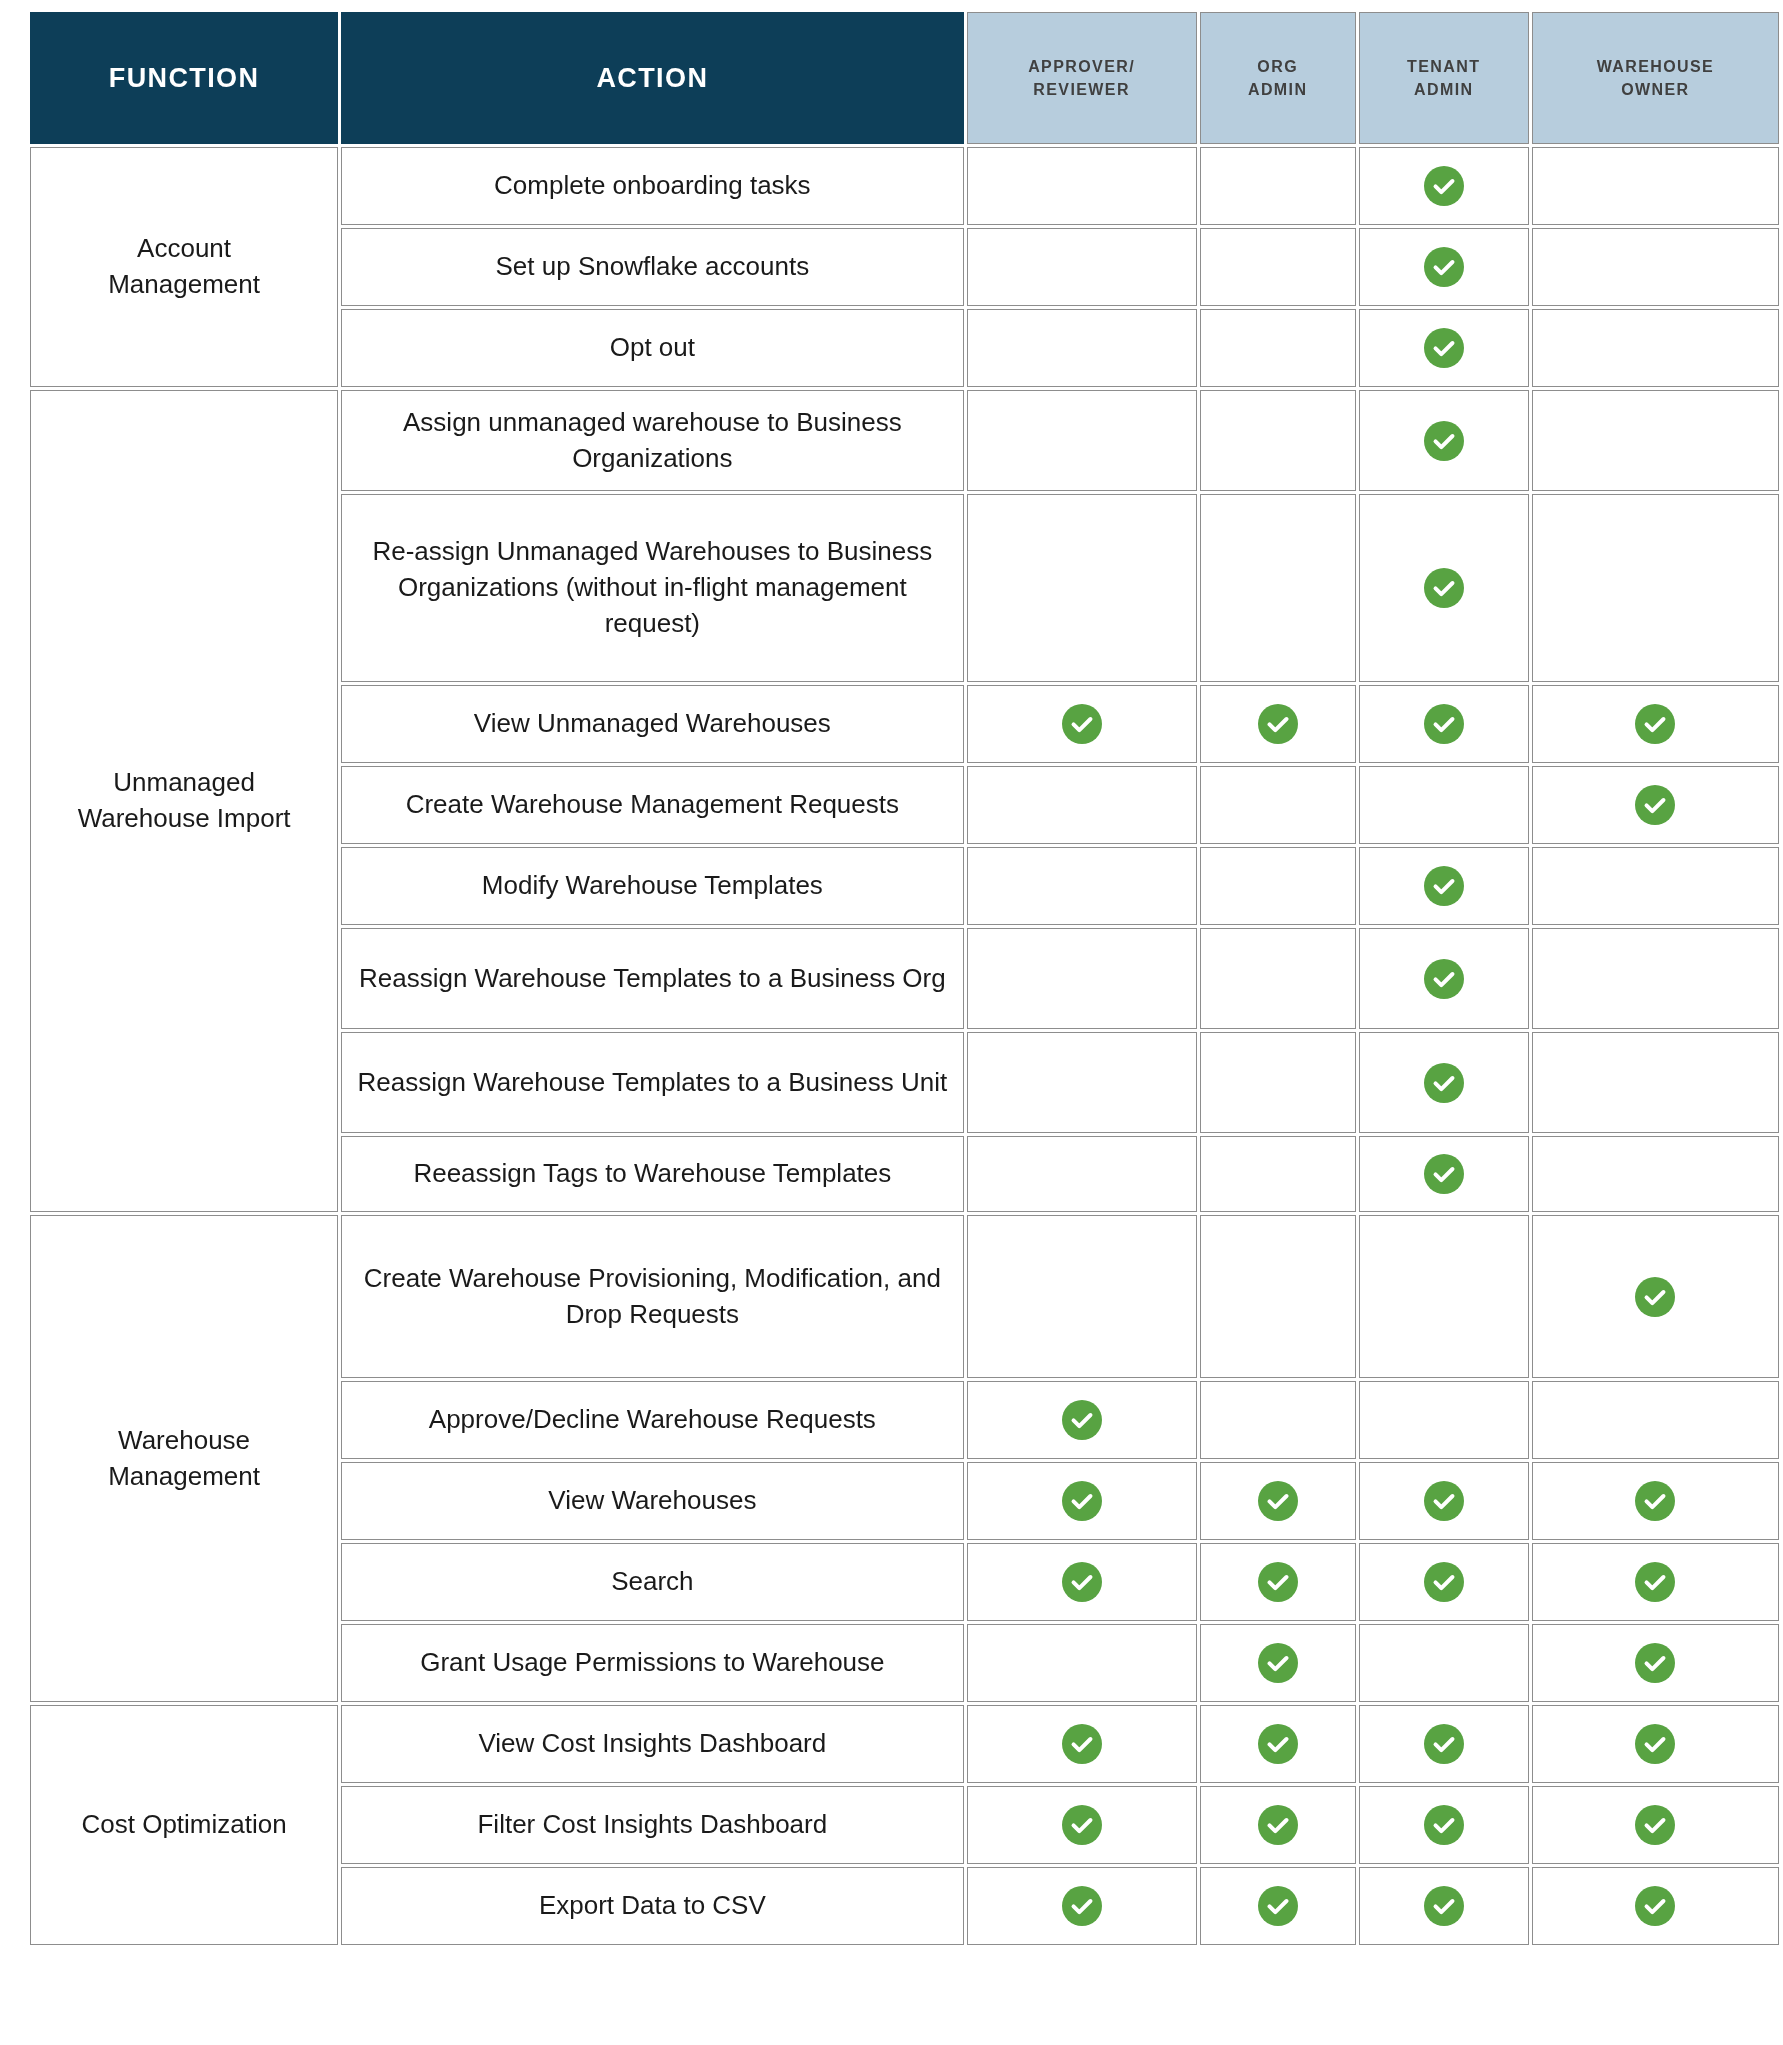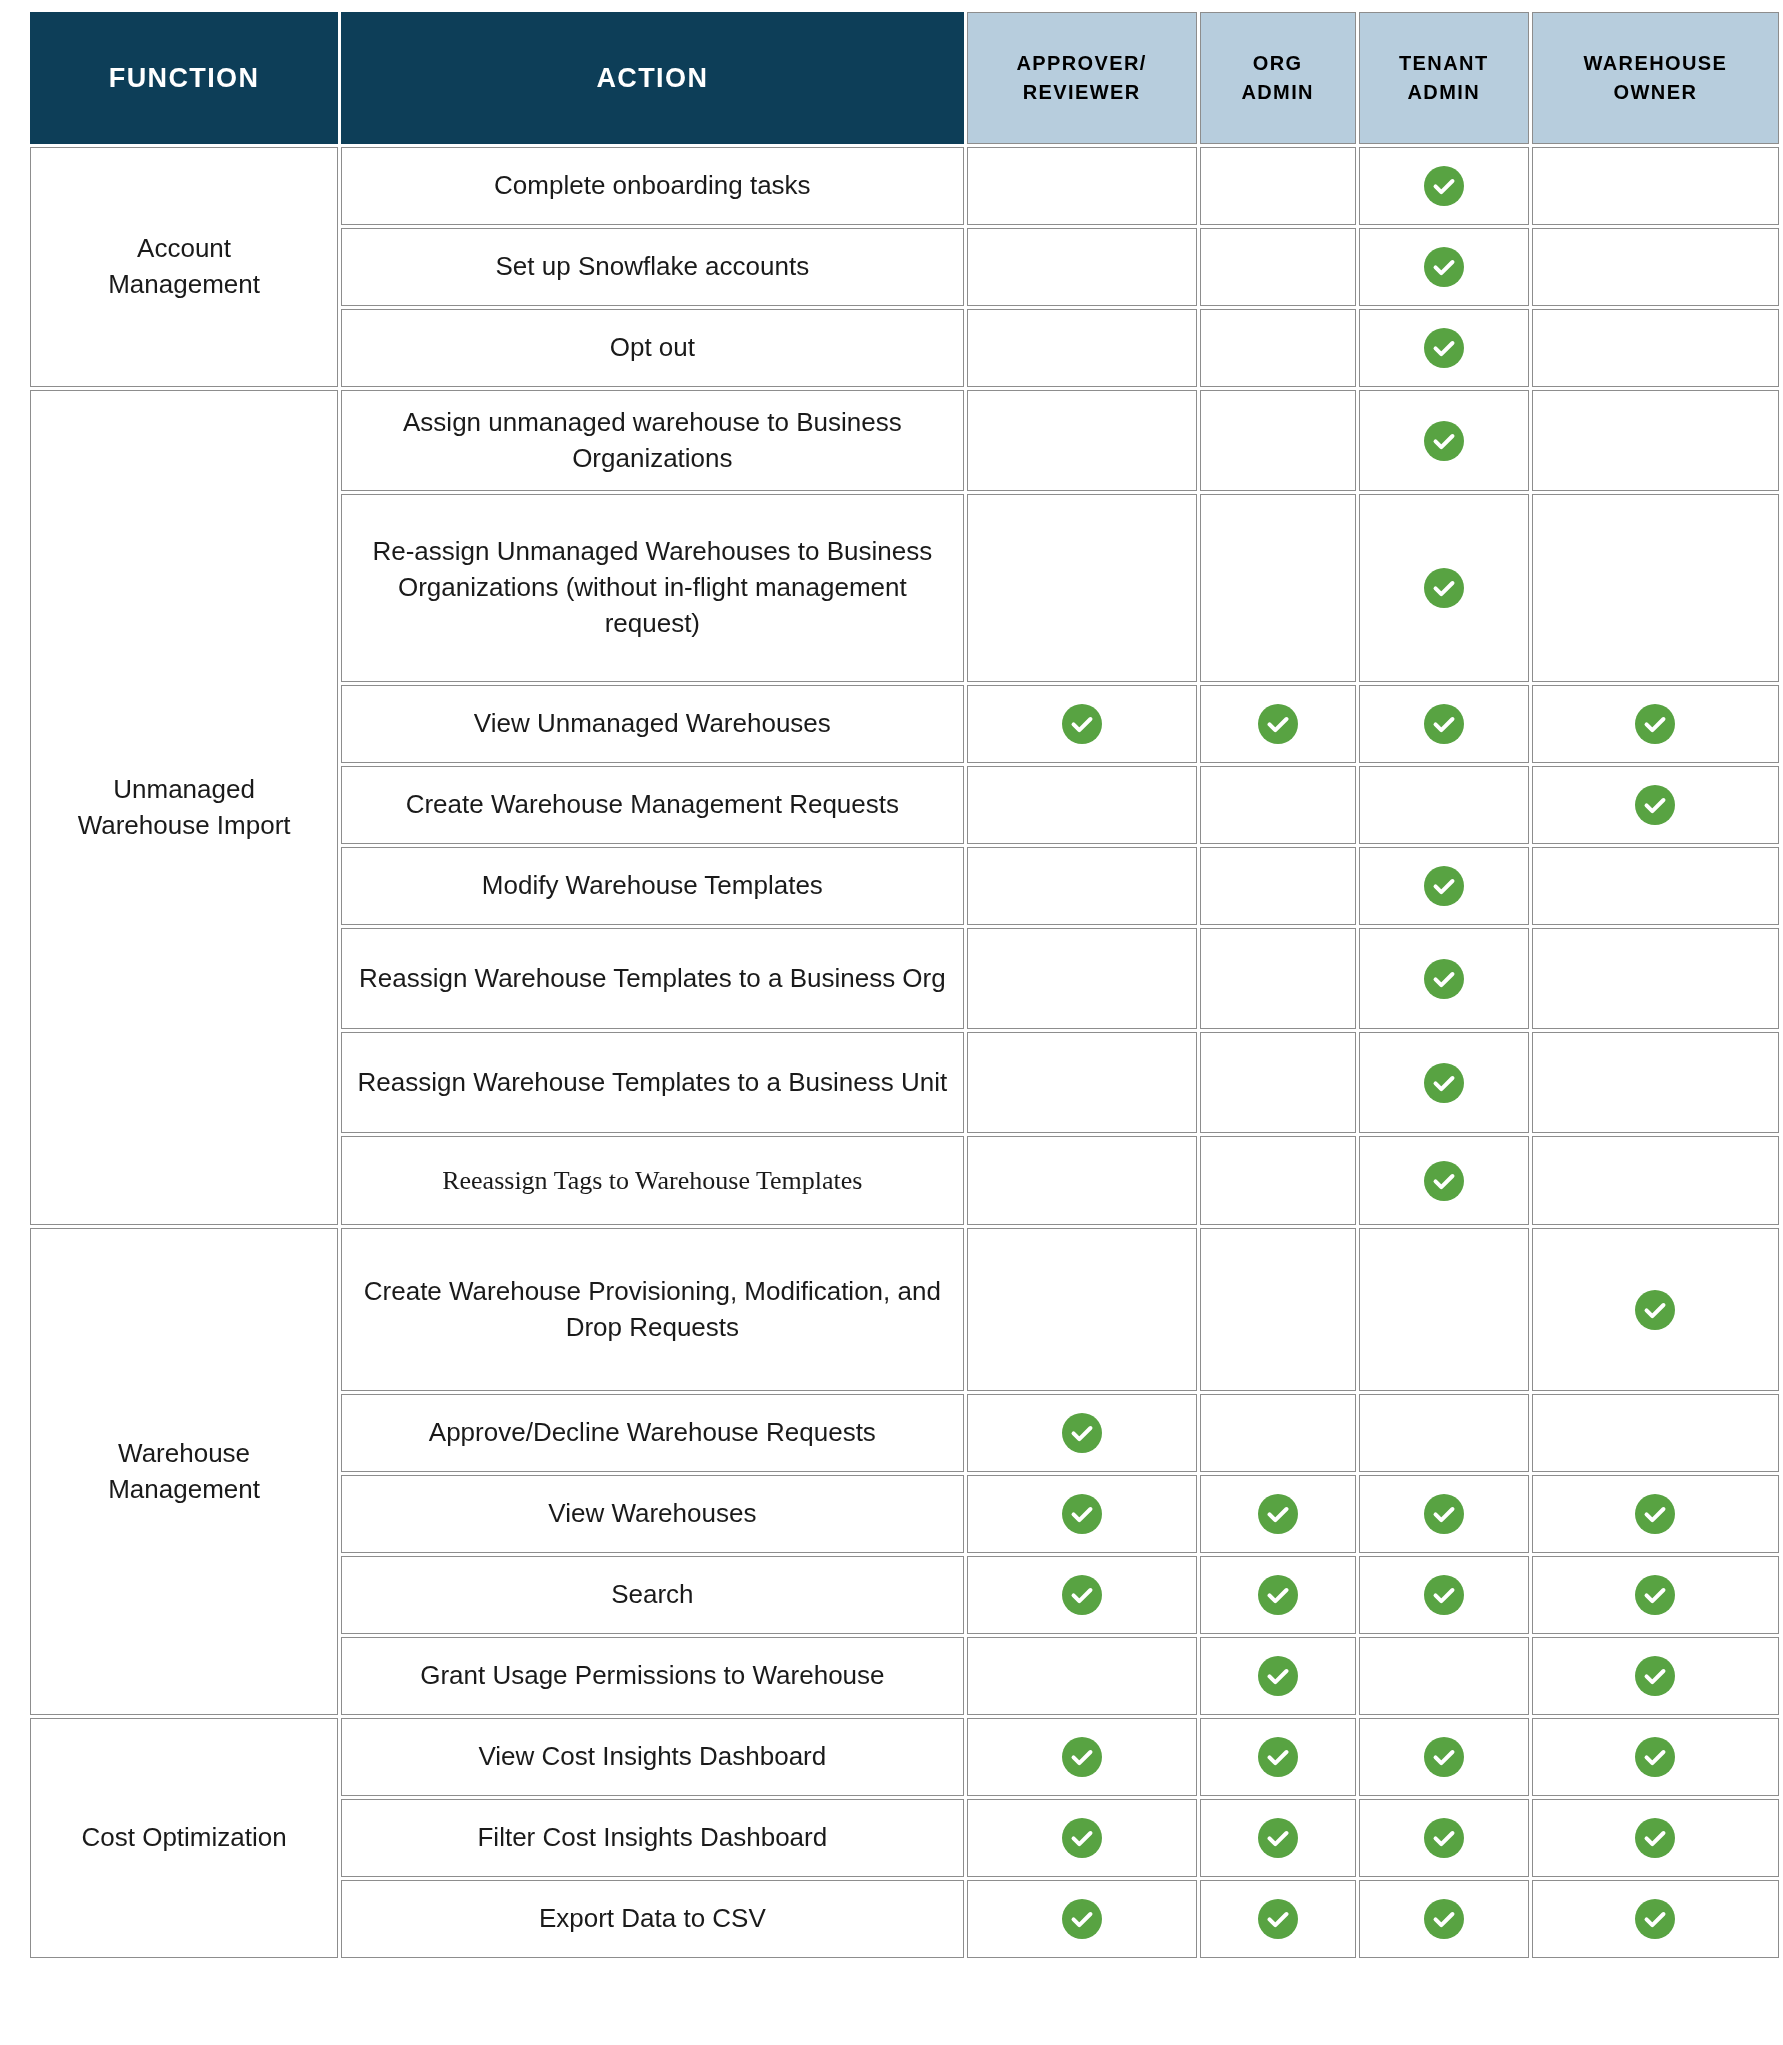--- a/index.html
+++ b/index.html
@@ -37,22 +37,22 @@
     height: 132px;
   }
   th.dark {
     background: #0d3e58;
     color: #ffffff;
     font-size: 27px;
     border: 0.8px solid #0d3e58;
   }
   th.light {
     background: #b7cddd;
-    color: #000000;
-    font-size: 20px;
+    color: #404040;
+    font-size: 16px;
     border: 0.8px solid #8d8d8d;
   }
   
   td {
     border: 0.8px solid #8d8d8d;
     background: #ffffff;
     text-align: center;
     vertical-align: middle;
     color: #1a1a1a;
     font-size: 26px;
@@ -193,21 +193,21 @@
       </tr>
       <tr style="height: 101px; margin-top: 44px;">
         <td>Reassign Warehouse Templates to a Business Unit</td>
         <td class="mark"><span class="blank"></span></td>
         <td class="mark"><span class="blank"></span></td>
         <td class="mark"><span class="check"><svg width="40" height="40" viewBox="0 0 52 52">
               <path d="M15 26.5 L22.5 34 L37 19.5" fill="none" stroke="#ffffff" stroke-width="5.2" stroke-linecap="round" stroke-linejoin="round"></path>
             </svg></span></td>
         <td class="mark"><span class="blank"></span></td>
       </tr>
-      <tr style="height: 89px; font-family: Liberation Serif, serif;">
+      <tr style="height: 76px;">
         <td>Reeassign Tags to Warehouse Templates</td>
         <td class="mark"><span class="blank"></span></td>
         <td class="mark"><span class="blank"></span></td>
         <td class="mark"><span class="check"><svg width="40" height="40" viewBox="0 0 52 52">
               <path d="M15 26.5 L22.5 34 L37 19.5" fill="none" stroke="#ffffff" stroke-width="5.2" stroke-linecap="round" stroke-linejoin="round"></path>
             </svg></span></td>
         <td class="mark"><span class="blank"></span></td>
       </tr>
       <tr style="height: 163px;">
         <td class="fn" rowspan="5">Warehouse<br>Management</td>

